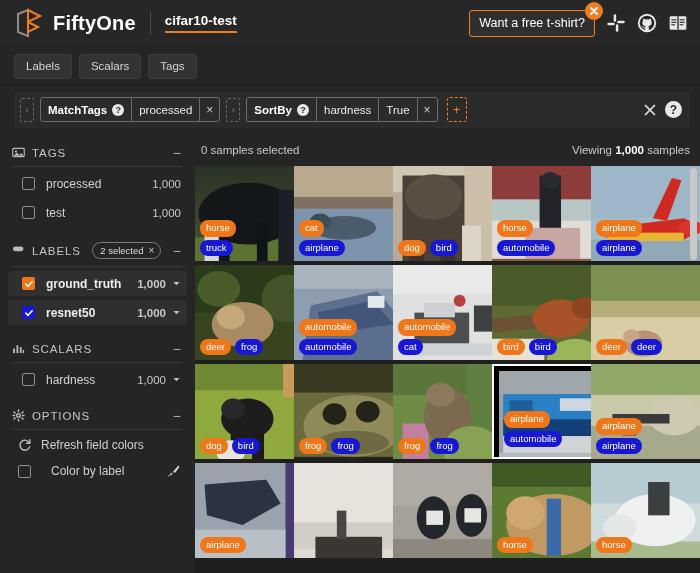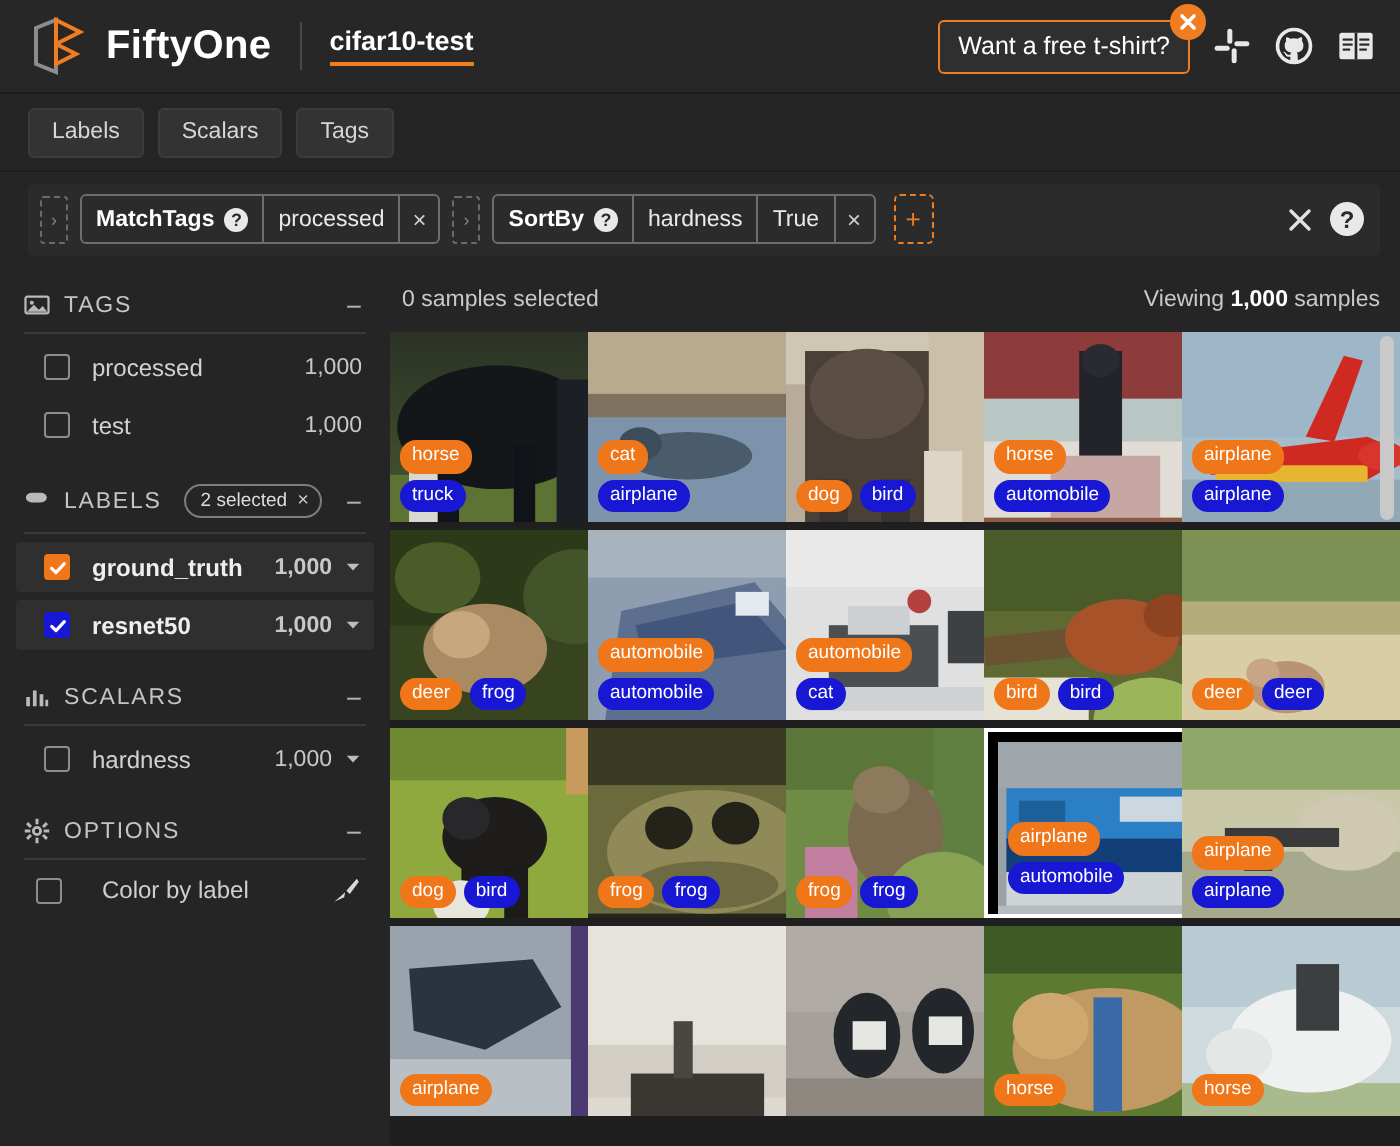--- a/index.html
+++ b/index.html
@@ -504,20 +504,27 @@
           <rect x="10.5" y="8.7" width="1.6" height="3" transform="rotate(-45 11.3 10.2)"></rect>
           <rect x="10.5" y="2.3" width="1.6" height="3" transform="rotate(45 11.3 3.8)"></rect>
           <rect x="1.9" y="8.7" width="1.6" height="3" transform="rotate(45 2.7 10.2)"></rect>
         </g>
       </svg>
       <span class="sec-title">OPTIONS</span>
       <span class="sec-minus">−</span>
     </div>
     <div class="sec-rule"></div>
 
+    <div class="opt-row">
+      <svg width="14" height="14" viewBox="0 0 14 14">
+        <path d="M11.6 5.2A5 5 0 1 0 11.8 8.6" fill="none" stroke="#bdbdbd" stroke-width="1.4" stroke-linecap="round"></path>
+        <path d="M11.9 1.8 L11.9 5.3 L8.5 5.3" fill="none" stroke="#bdbdbd" stroke-width="1.4" stroke-linecap="round" stroke-linejoin="round"></path>
+      </svg>
+      <span class="txt">Refresh field colors</span>
+    </div>
 
     <div class="opt-row">
       <span class="cbox"></span>
       <span class="txt">Color by label</span>
       <svg class="brush" width="16" height="16" viewBox="0 0 16 16">
         <path d="M13.4 2.4 L8.2 8.4 L9.9 10 L14.4 3.9 Z" fill="#d8d8d8"></path>
         <path d="M7.6 9.1 L2.2 13.9 L7.1 11.6 Z" fill="#d8d8d8"></path>
       </svg>
     </div>
   </div>

